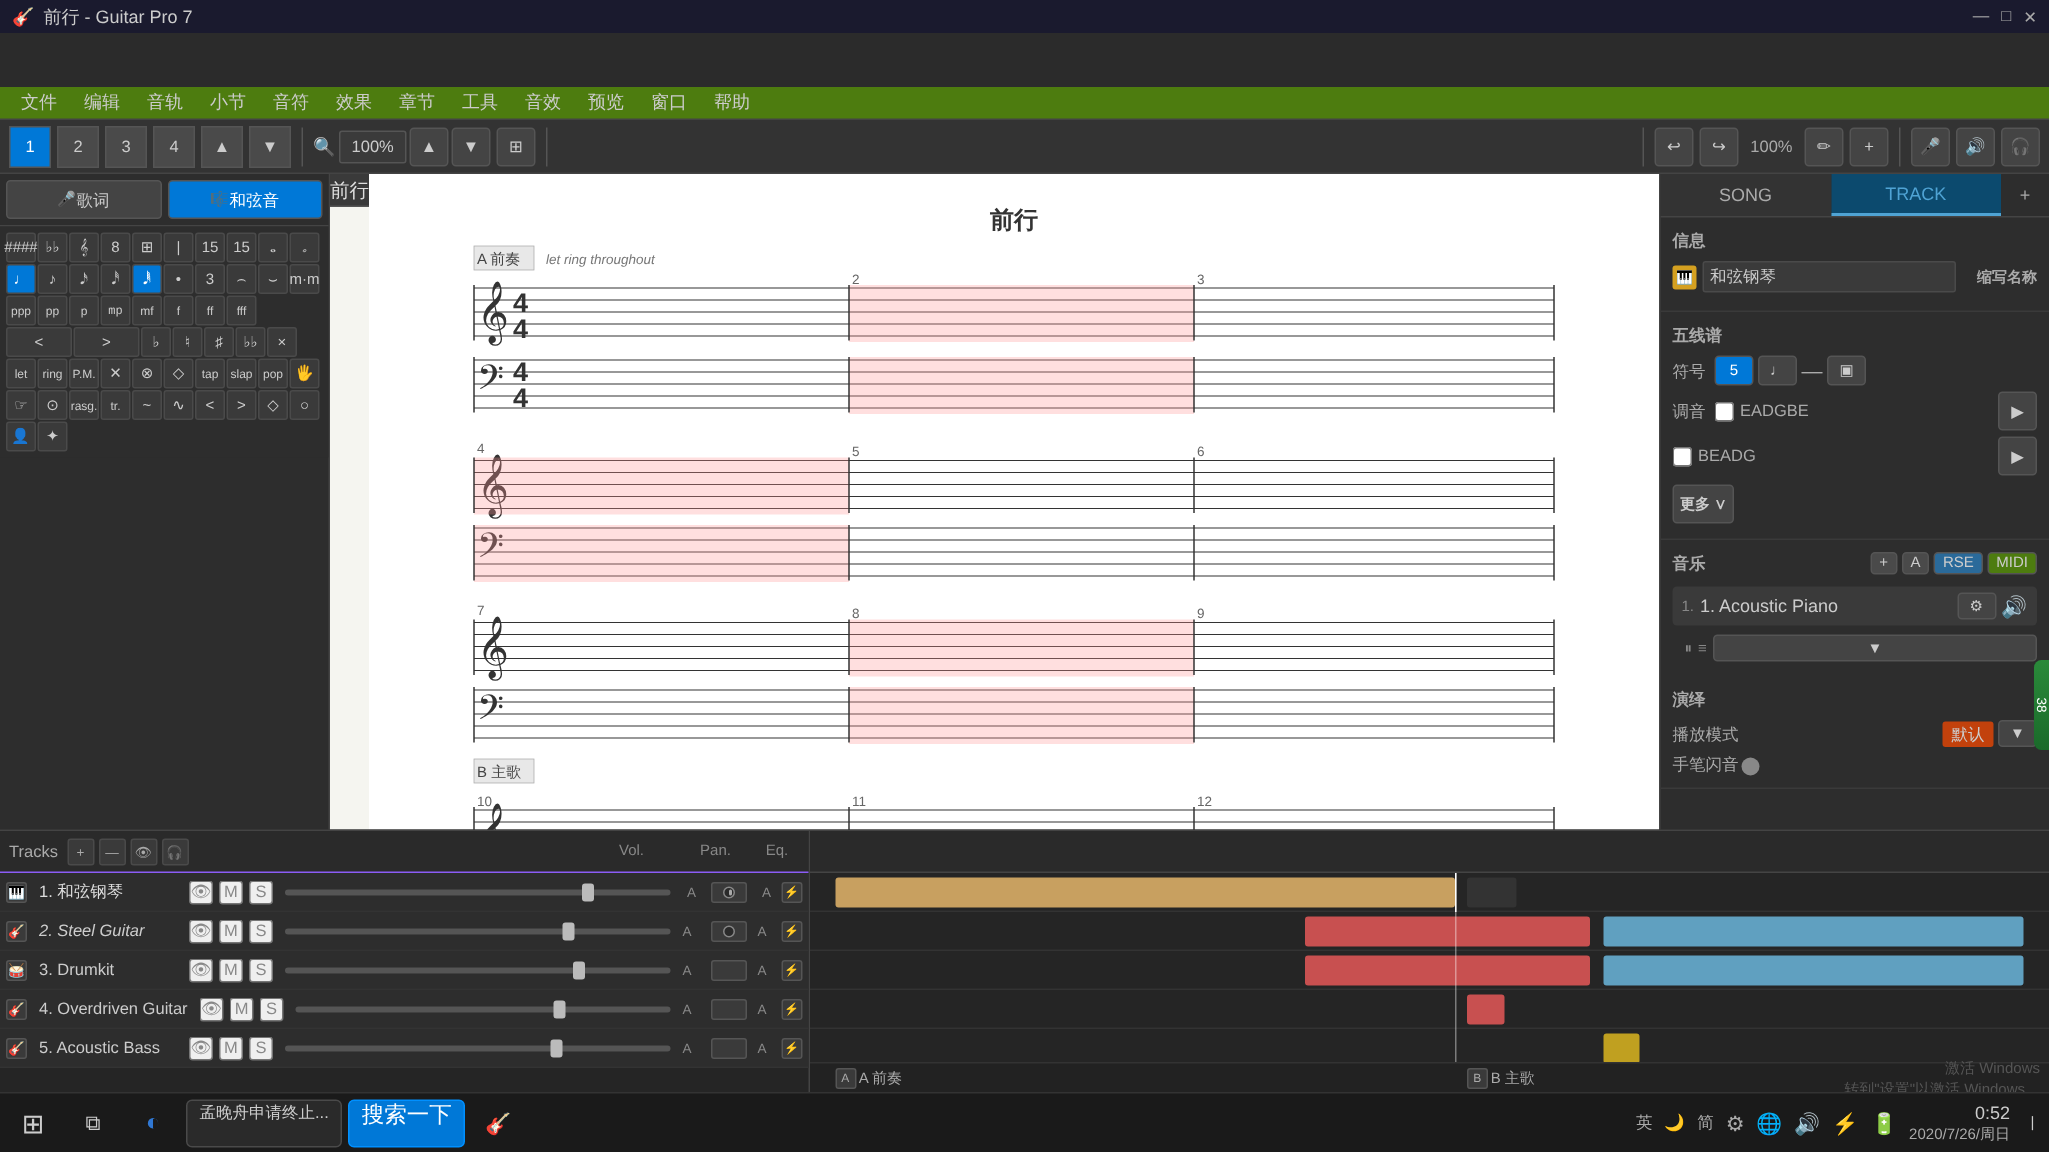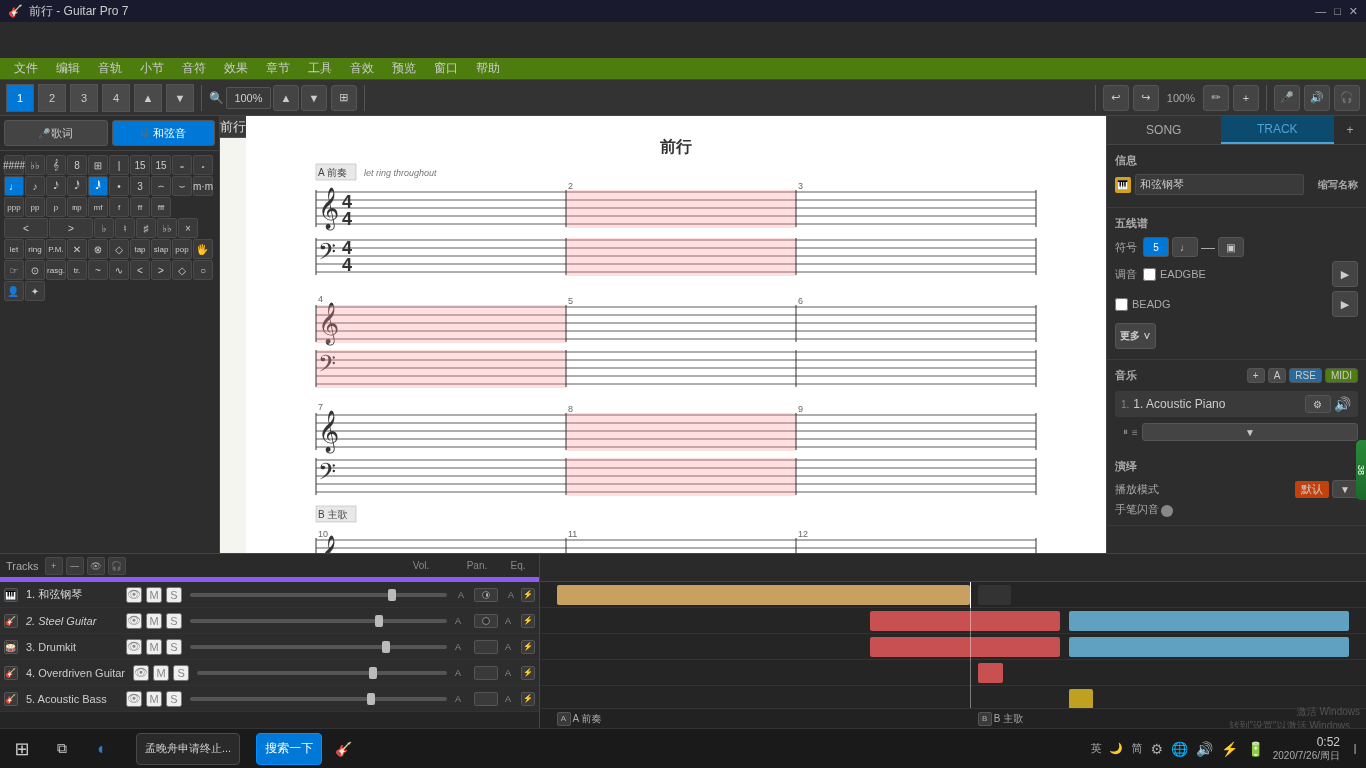--- a/index.html
+++ b/index.html
@@ -98,21 +98,21 @@
     
     #timeline-section { flex: 1; display: flex; flex-direction: column; overflow: hidden; }
 
     
     #taskbar {
       height: 40px; background: #1a1a1a; display: flex; align-items: center;
       position: absolute; bottom: 0; left: 0; right: 0; padding: 0 8px; gap: 6px;
       border-top: 1px solid #333;
     }
     .taskbar-btn { width: 36px; height: 32px; background: transparent; border: none; color: #ccc; cursor: pointer; display: flex; align-items: center; justify-content: center; font-size: 16px; border-radius: 4px; }
-    .taskbar-app { height: 32px; background: #2a2a2a; border: 1px solid #4a4a4a; border-radius: 4px; padding: 0 8px; display: flex; align-items: center; gap: 4px; cursor: pointer; color: #ccc; font-size: 11px; margin-left: 12px; }
+    .taskbar-app { height: 32px; background: #2a2a2a; border: 1px solid #4a4a4a; border-radius: 4px; padding: 0 8px; display: flex; align-items: flex-start; gap: 4px; cursor: pointer; color: #ccc; font-size: 11px; }
     .taskbar-app.active { background: #0078d7; border-color: #0090ff; }
 
     
     ::-webkit-scrollbar { width: 6px; height: 6px; }
     ::-webkit-scrollbar-track { background: #2a2a2a; }
     ::-webkit-scrollbar-thumb { background: #555; border-radius: 3px; }
 
     .playback-mode-row { display: flex; align-items: center; justify-content: space-between; margin-bottom: 4px; }
     .playback-mode-label { color: #aaa; font-size: 11px; }
     .playback-mode-value { color: #ccc; font-size: 11px; background: #c2410c; padding: 1px 6px; border-radius: 2px; }
@@ -507,21 +507,21 @@
     <div style="position:absolute; right:0; top:50%; width:10px; height:60px; background:linear-gradient(to bottom, #2a8a3a, #1a6a2a); border-radius:5px 0 0 5px; display:flex; align-items:center; justify-content:center;">
       <span style="font-size:9px; color:white; writing-mode:vertical-lr;">38</span>
     </div>
   </div>
 </div>
 
 <div id="bottom-section" style="position:absolute; bottom:40px; left:0; right:0; height:175px; display:flex; background:#252525; border-top:1px solid #444;">
 
   <div id="tracks-panel" style="width:540px; display:flex; flex-direction:column; border-right:1px solid #444;">
 
-    <div id="tracks-header" style="height:28px; background:#2a2a2a; display:flex; align-items:center; padding:0 6px; border-bottom:5px solid #8b5cf6; gap:6px;">
+    <div id="tracks-header" style="height:28px; background:#2a2a2a; display:flex; align-items:center; padding:0 6px; border-bottom:1px solid #8b5cf6; gap:6px;">
       <span style="color:#aaa; font-size:11px;">Tracks</span>
       <div style="display:flex; gap:3px; align-items:center; flex:1;">
         <button class="track-ctrl-btn">+</button>
         <button class="track-ctrl-btn">—</button>
         <button class="track-ctrl-btn">👁</button>
         <button class="track-ctrl-btn">🎧</button>
       </div>
 
       <span style="font-size:10px; color:#888; width:60px; text-align:center;">Vol.</span>
       <span style="font-size:10px; color:#888; width:40px; text-align:center;">Pan.</span>
@@ -696,21 +696,21 @@
 </div>
 
 <div id="taskbar" style="height:40px; background:#1a1a1a; display:flex; align-items:center; position:absolute; bottom:0; left:0; right:0; padding:0 4px; gap:4px; border-top:1px solid #333;">
   <button class="taskbar-btn" style="font-size:18px;">⊞</button>
   <button class="taskbar-btn" style="font-size:14px;">⧉</button>
   <button class="taskbar-btn" style="font-size:16px; color:#3078d4;">◐</button>
   <div class="taskbar-app">
     <span style="font-size:11px; color:#ccc;">孟晚舟申请终止...</span>
   </div>
   <div class="taskbar-app active">
-    <span style="font-size:12px; color:white;">搜索一下</span>
+    <span style="font-size:15px; color:white;">搜索一下</span>
   </div>
   <button class="taskbar-btn" style="font-size:14px;">🎸</button>
   <div style="margin-left:auto; display:flex; align-items:center; gap:8px;">
     <span style="font-size:11px; color:#aaa;">英</span>
     <span style="font-size:11px; color:#aaa;">🌙</span>
     <span style="font-size:11px; color:#aaa;">简</span>
     <span style="font-size:14px; color:#aaa;">⚙</span>
     <span style="font-size:14px; color:#aaa;">🌐</span>
     <span style="font-size:14px; color:#aaa;">🔊</span>
     <span style="font-size:14px; color:#aaa;">⚡</span>

